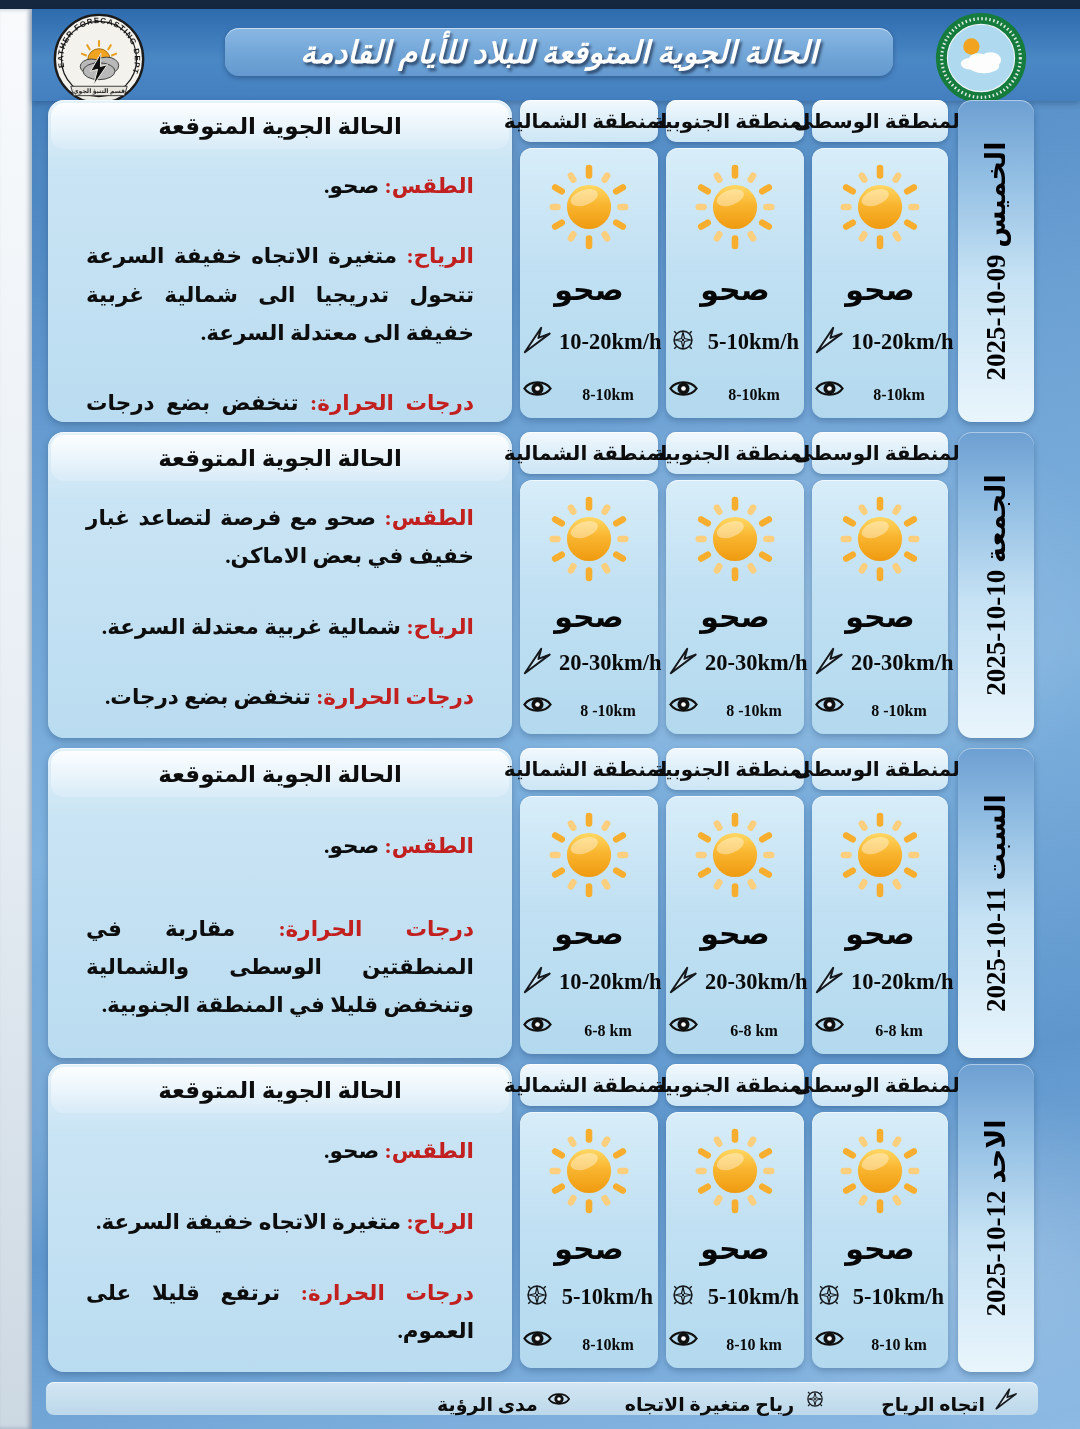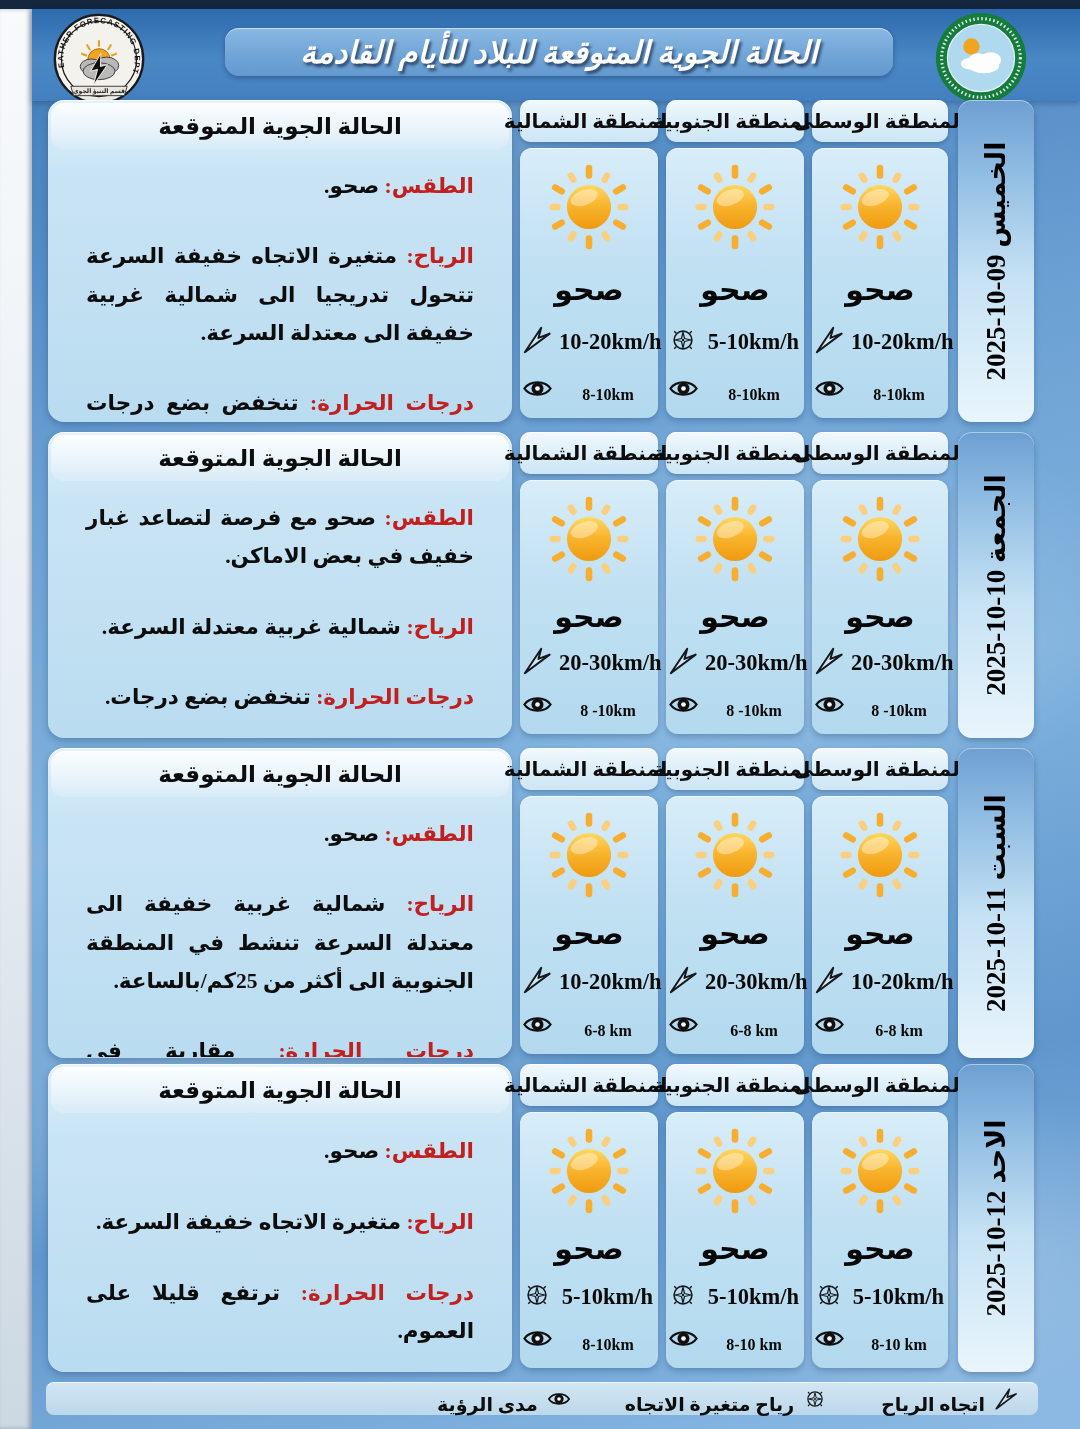--- a/index.html
+++ b/index.html
@@ -338,21 +338,20 @@
     <div class="daypill">
         <span class="day-label">الجمعة 10-10-2025</span>
       </div>
   </section>
 
   <section class="row" style="top:748px;height:310px">
     <div class="panel report">
       <div class="report-head">الحالة الجوية المتوقعة</div>
       <div class="report-body">
         <p class="fitem"><span class="flabel">الطقس:</span> <span>صحو.</span></p>
-        <p class="fitem"><span class="flabel">الرياح:</span> <span>شمالية غربية خفيفة الى معتدلة السرعة تنشط في المنطقة الجنوبية الى أكثر من 25كم/بالساعة.</span></p>
         <p class="fitem"><span class="flabel">درجات الحرارة:</span> <span>مقاربة في المنطقتين الوسطى والشمالية وتنخفض قليلا في المنطقة الجنوبية.</span></p>
 
       </div>
     </div>
     <div class="cell c-north">
       <div class="cell-head">المنطقة الشمالية</div>
       <div class="cell-body">
         <svg class="sun">
             <use href="#sym-sun"></use>
           </svg>

